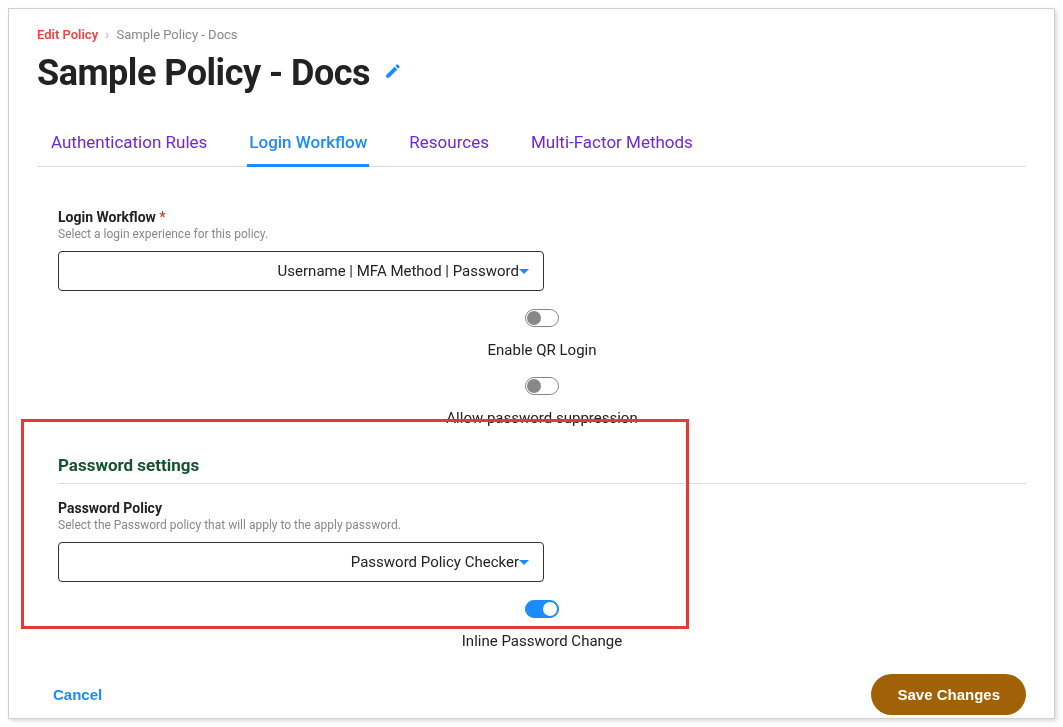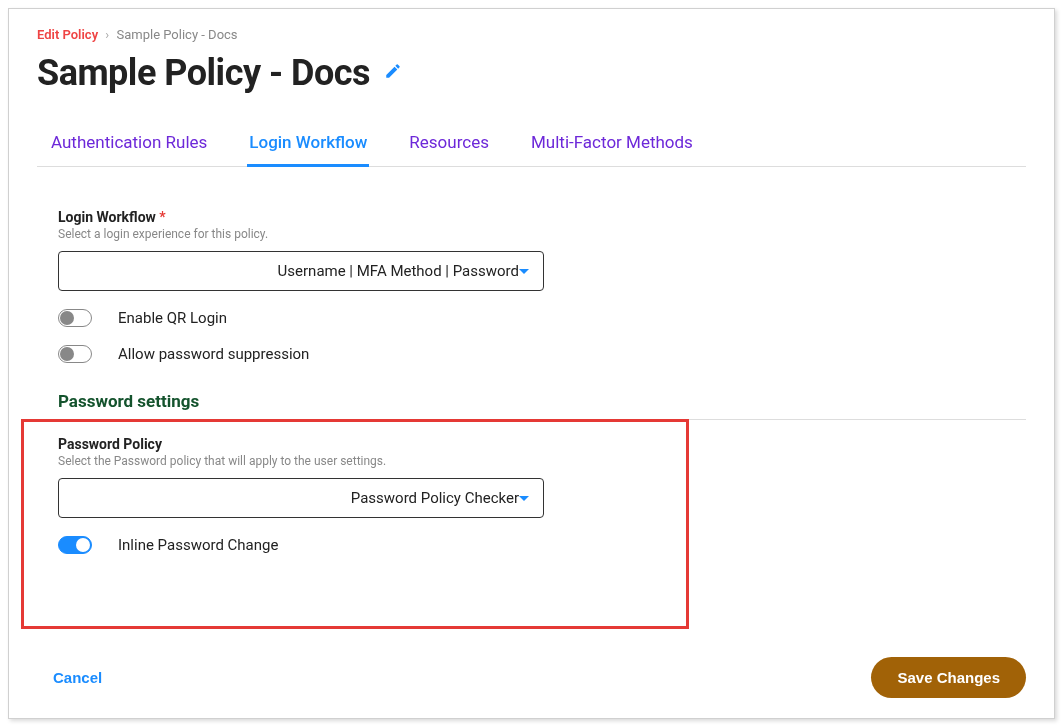--- a/index.html
+++ b/index.html
@@ -95,23 +95,24 @@
   }
   .select .caret {
     width: 0; height: 0;
     border-left: 5px solid transparent;
     border-right: 5px solid transparent;
     border-top: 5px solid #1a8cff;
   }
   .toggle-row {
     display: flex;
     align-items: center;
-    gap: 26px;
+    gap: 14px;
     margin-top: 18px;
     margin-bottom: 10px;
+    flex-direction: column;
   }
   .toggle {
     width: 34px;
     height: 18px;
     border-radius: 10px;
     position: relative;
     cursor: pointer;
   }
   .toggle.off { background: #fff; border: 1px solid #888; }
   .toggle.off .knob {
@@ -231,21 +232,21 @@
           <div class="knob"></div>
         </div>
       <span class="toggle-label">Allow password suppression</span>
     </div>
 
     <h3 class="section-heading">Password settings</h3>
     <hr class="section-divider">
 
     <div class="form-group">
       <label class="form-label">Password Policy</label>
-      <div class="form-help">Select the Password policy that will apply to the user settings.</div>
+      <div class="form-help">Select the Password policy that will apply to the apply password.</div>
       <div class="select">
         <span>Password Policy Checker</span>
         <span class="caret"></span>
       </div>
     </div>
 
     <div class="toggle-row">
       <div class="toggle on">
           <div class="knob"></div>
         </div>

